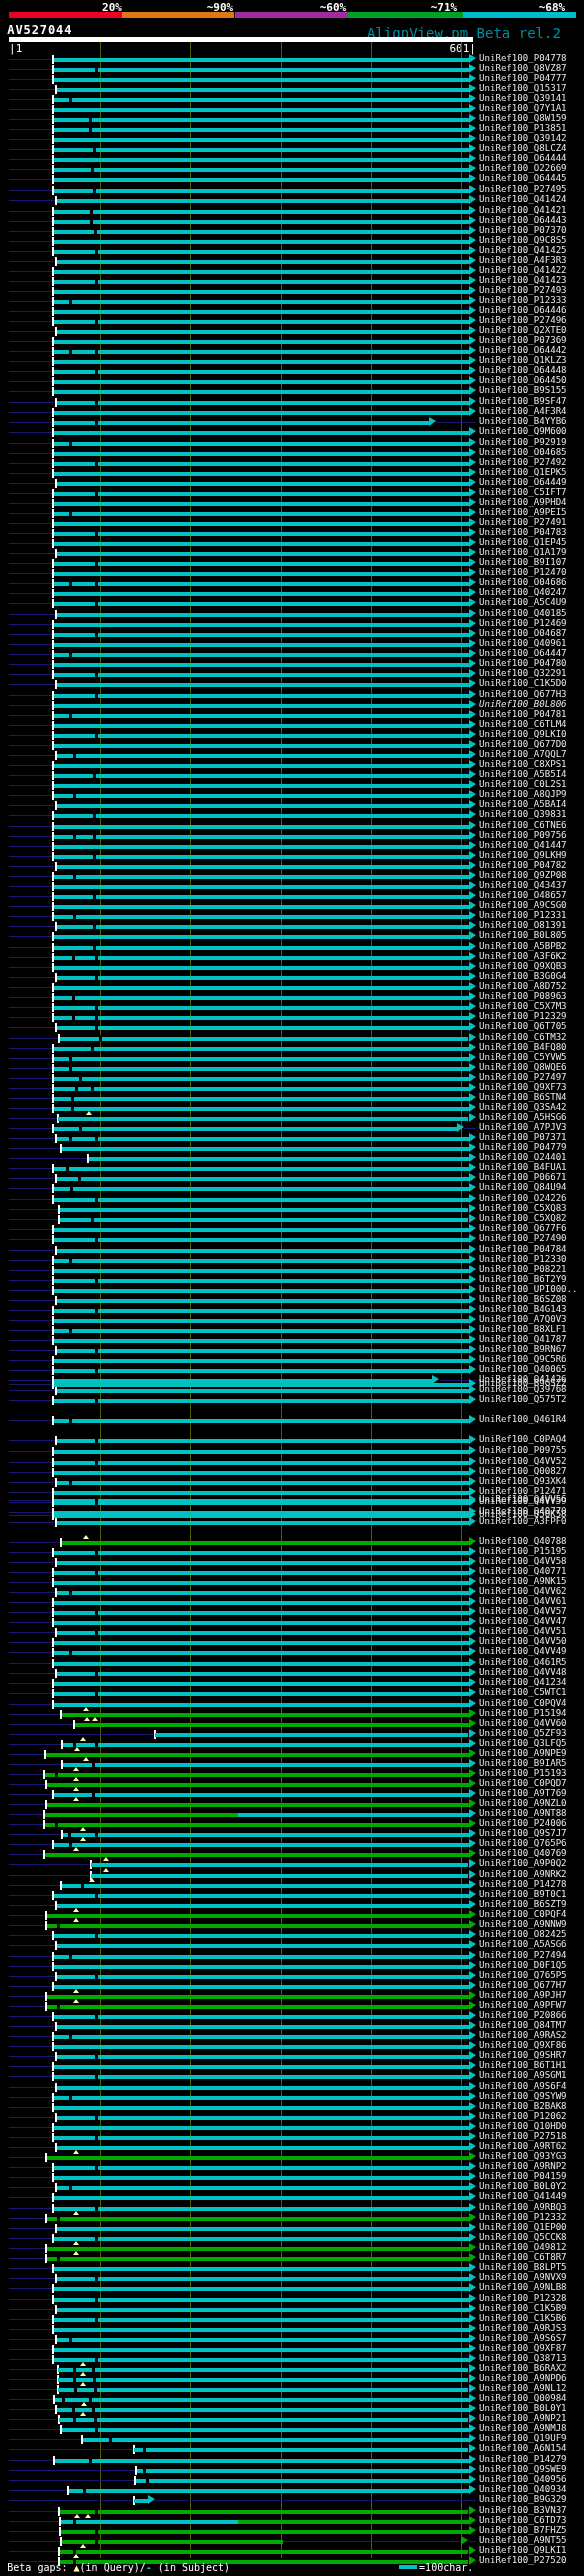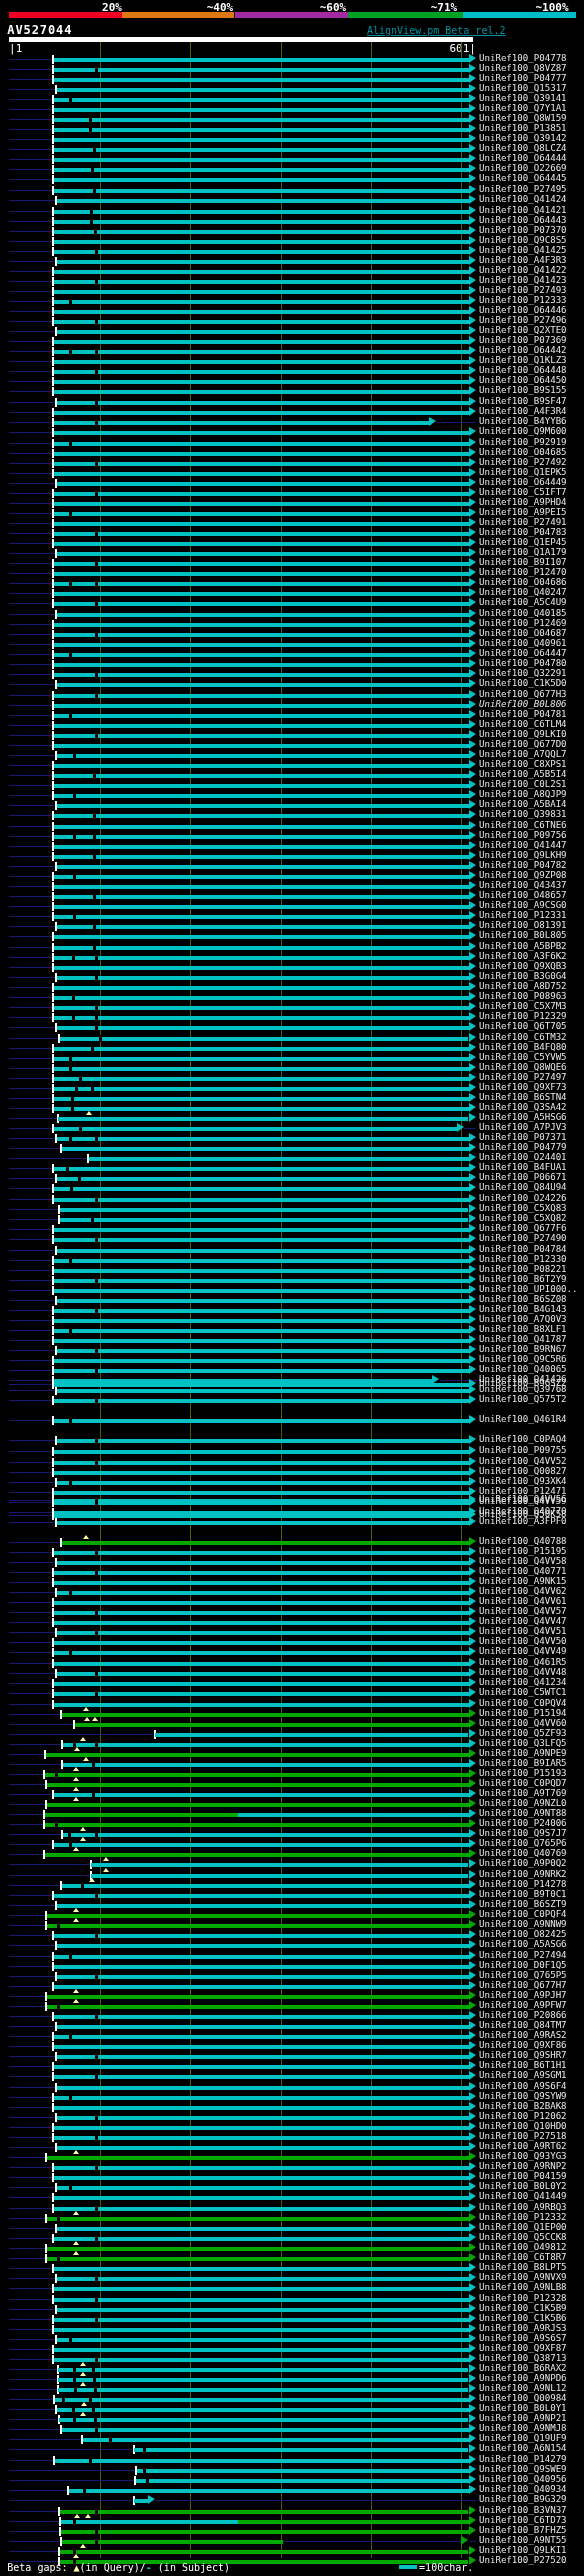--- a/index.html
+++ b/index.html
@@ -2,21 +2,21 @@
 <html style="font-size:14.6px"><head>
 <meta charset="utf-8">
 <style>
   html,body{margin:0;padding:0;background:#000;}
   body{width:585px;height:2576px;position:relative;overflow:hidden;
        font-family:"DejaVu Sans Mono","Liberation Mono",monospace;}
   .abs{position:absolute;}
   .scale-label{position:absolute;top:0.9px;height:11px;color:#fff;font-size:11px;font-weight:bold;transform:translateX(-50%);white-space:nowrap;}
   .seg{position:absolute;top:12px;height:5.5px;}
   #accession{left:7.3px;top:23px;color:#fff;font-size:12px;font-weight:bold;letter-spacing:0.9px;}
-  #app-title{left:367px;top:25px;color:#008f9f;font-size:10px;white-space:nowrap;text-decoration:underline;}
+  #app-title{left:367px;top:25px;color:#008f9f;font-size:14px;white-space:nowrap;}
   #query-bar{left:9.1px;top:37px;width:464px;height:4.6px;background:#fff;}
   #ruler-start{left:9.1px;top:42px;color:#fff;font-size:11px;}
   #ruler-end{left:384px;top:42px;width:92px;color:#fff;font-size:11px;text-align:right;}
   .gridline{position:absolute;width:0.9px;background:#5a5a00;}
   #hits{position:absolute;left:0;top:0;width:585px;}
   .row{position:absolute;left:0;width:585px;height:10px;}
   .lead{position:absolute;top:3.7px;height:1.8px;background:#181870;}
   .tick{position:absolute;top:0;width:1.8px;height:9.1px;background:#fff;}
   .bar{position:absolute;top:2.7px;height:4.6px;}
   .gap{position:absolute;top:0.9px;width:2.7px;height:7.3px;background:#000;}
@@ -34,24 +34,24 @@
 </head>
 <body>
 
 <div id="scale">
     <div class="seg" style="left: 9.1px; width: 113px; background: rgb(238, 0, 34);"></div>
     <div class="seg" style="left: 122px; width: 112px; background: rgb(221, 119, 17);"></div>
     <div class="seg" style="left: 235px; width: 113px; background: rgb(162, 42, 162);"></div>
     <div class="seg" style="left: 348px; width: 115px; background: rgb(0, 160, 34);"></div>
     <div class="seg" style="left: 463px; width: 113px; background: rgb(0, 188, 200);"></div>
     <div class="scale-label" style="left: 112px;">20%</div>
-    <div class="scale-label" style="left: 220px;">~40%</div>
+    <div class="scale-label" style="left: 220px;">~90%</div>
     <div class="scale-label" style="left: 333px;">~60%</div>
     <div class="scale-label" style="left: 444px;">~71%</div>
-    <div class="scale-label" style="left: 552px;">~100%</div>
+    <div class="scale-label" style="left: 552px;">~68%</div>
   </div>
 
 <div class="abs" id="accession">AV527044</div>
 <div class="abs" id="app-title">AlignView.pm Beta rel.2</div>
 <div class="abs" id="query-bar"></div>
 <div class="abs" id="ruler-start">|1</div>
 <div class="abs" id="ruler-end">601|</div>
 
 <div id="gridlines">
     <div class="gridline" style="left: 100px; top: 42px; height: 2516px;"></div>

